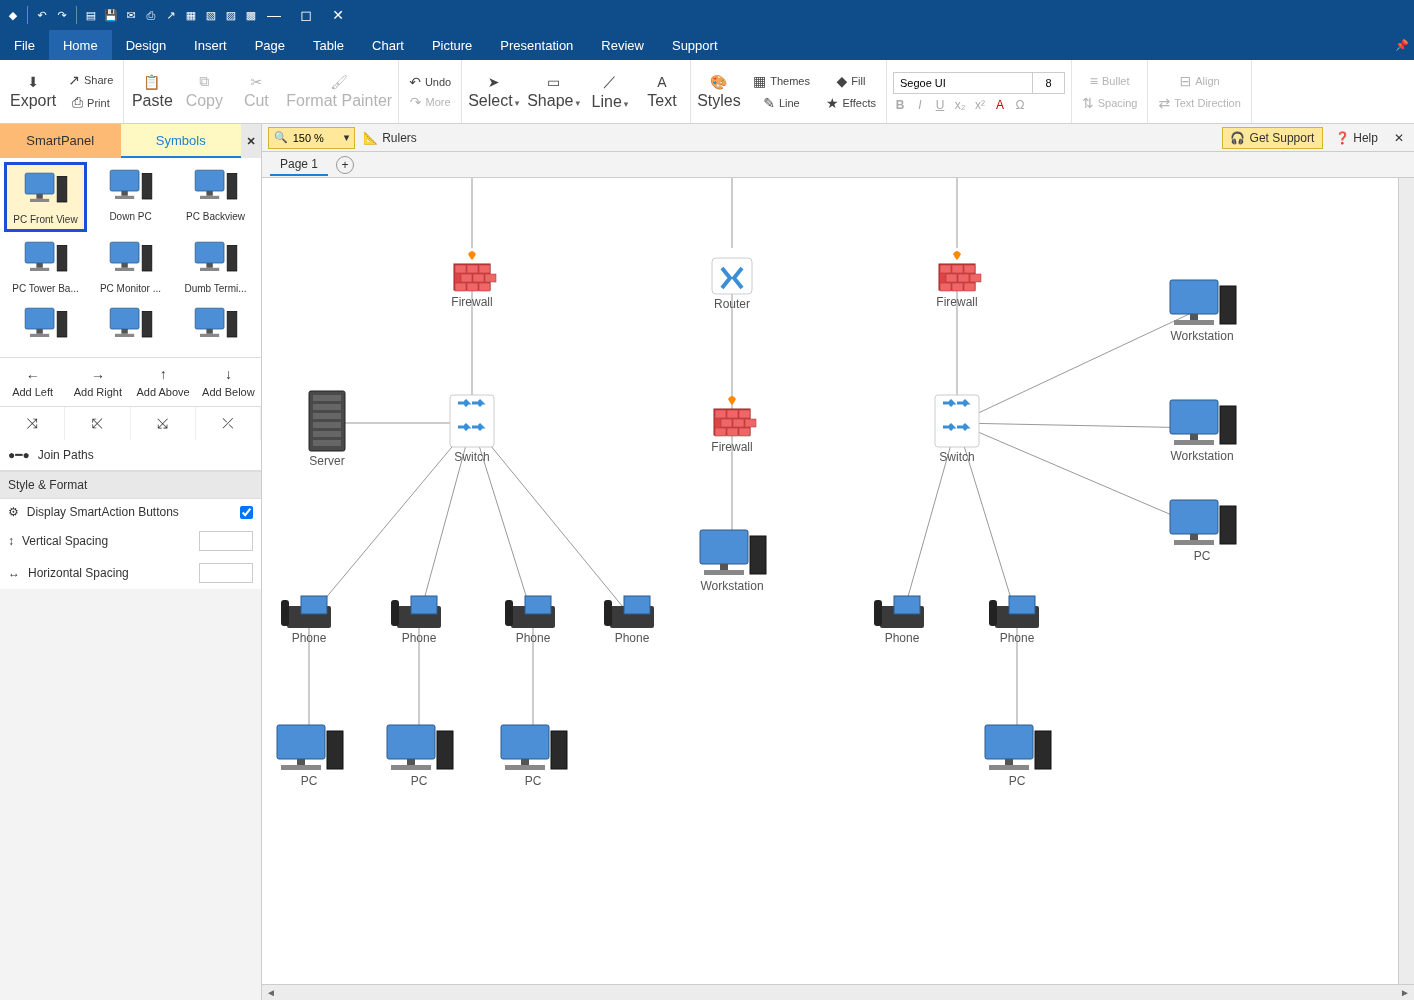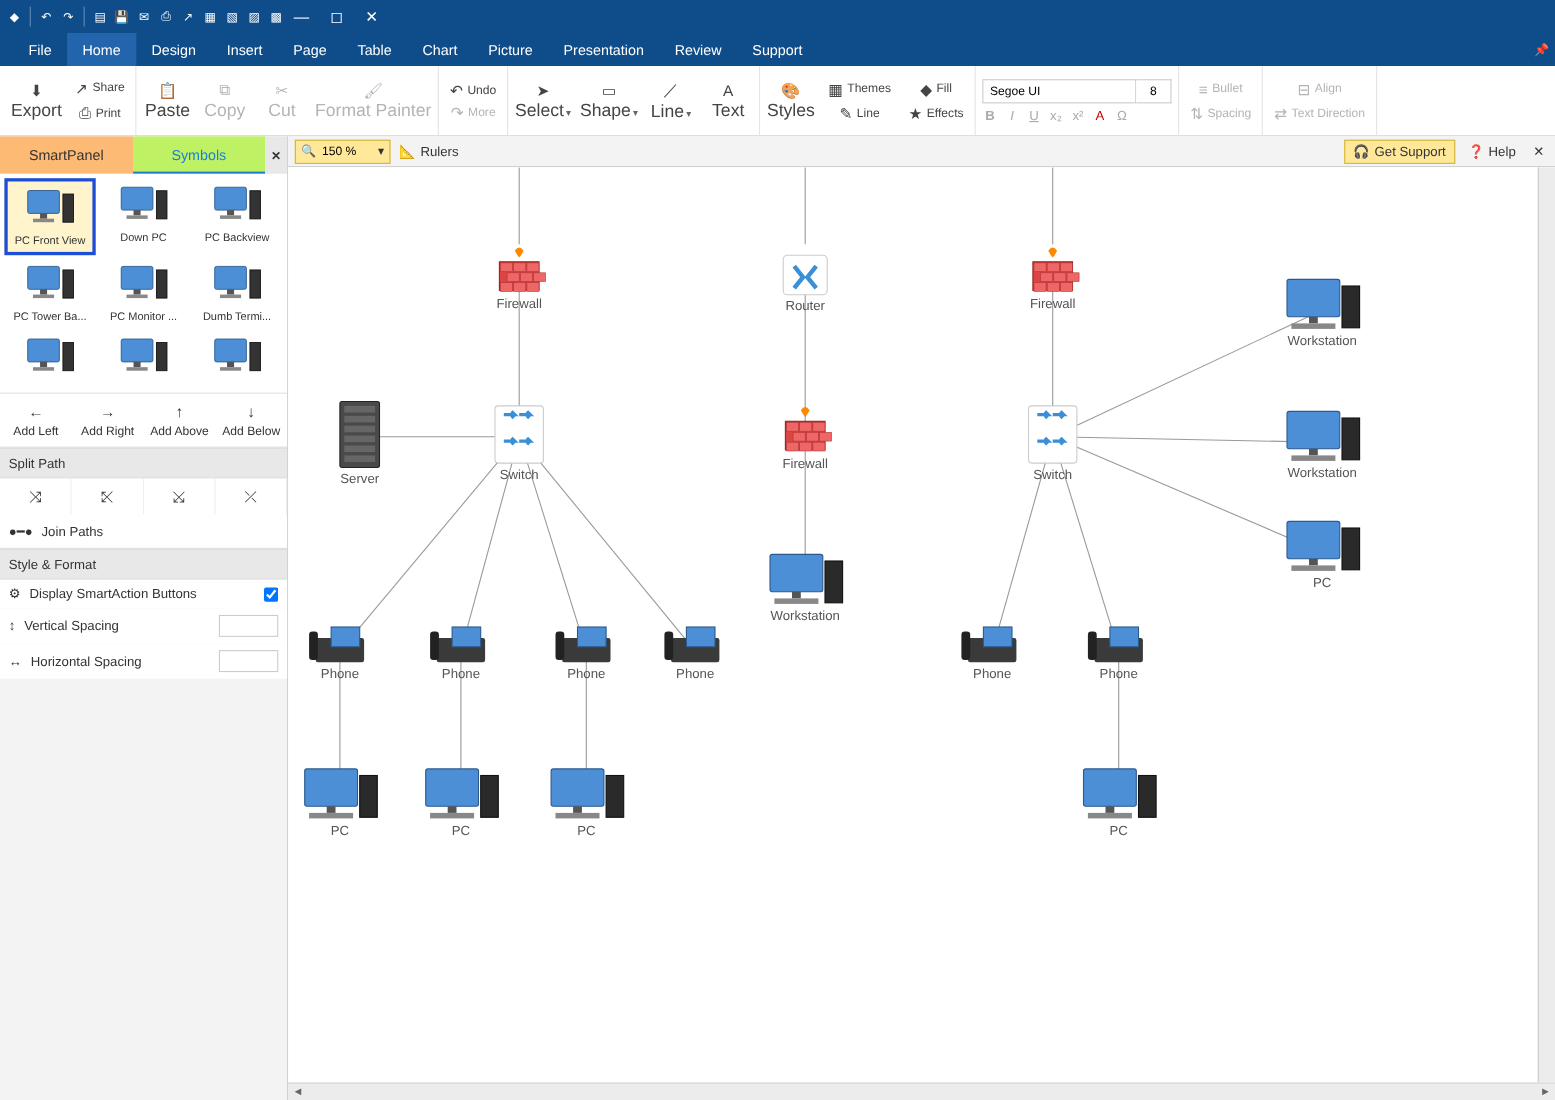--- a/index.html
+++ b/index.html
@@ -4,21 +4,21 @@
 <style>
 * { box-sizing: border-box; margin: 0; padding: 0; }
 body { font-family: "Segoe UI", Tahoma, sans-serif; font-size: 11px; color: #333; background: #fff; overflow: hidden; }
 .titlebar { height: 30px; background: #0f4d8a; color: #fff; display: flex; align-items: center; padding: 0 4px; }
 .titlebar .qat { display: flex; gap: 2px; align-items: center; }
 .titlebar .qat-btn { width: 18px; height: 18px; display: flex; align-items: center; justify-content: center; cursor: pointer; color: #fff; }
 .titlebar .qat-sep { width: 1px; height: 18px; background: rgba(255,255,255,.35); margin: 0 3px; }
 .titlebar .title { flex: 1; text-align: center; font-size: 12px; }
 .titlebar .wincontrols { display: flex; gap: 4px; }
 .titlebar .wincontrols span { width: 28px; text-align: center; cursor: pointer; font-size: 14px; }
-.menubar { height: 30px; background: #0f4d8a; display: flex; align-items: stretch; padding-left: 12px; }
+.menubar { height: 30px; background: #0f4d8a; display: flex; align-items: stretch; }
 .menubar .tab { padding: 0 14px; color: #fff; font-size: 13px; display: flex; align-items: center; cursor: pointer; }
 .menubar .tab.active { background: #2265ad; }
 .menubar .spacer { flex: 1; }
 .menubar .pin { width: 24px; color: #fff; display: flex; align-items: center; justify-content: center; cursor: pointer; }
 .ribbon { height: 64px; background: #fff; border-bottom: 1px solid #d0d0d0; display: flex; align-items: stretch; padding: 0 4px; }
 .rgroup { display: flex; flex-direction: column; justify-content: center; padding: 0 6px; border-right: 1px solid #e4e4e4; }
 .rgroup.row { flex-direction: row; align-items: center; gap: 8px; }
 .rbtn { display: flex; flex-direction: column; align-items: center; justify-content: center; gap: 2px; min-width: 44px; cursor: pointer; color: #444; }
 .rbtn.h { flex-direction: row; gap: 4px; min-width: 0; padding: 2px 4px; font-size: 11px; }
 .rbtn.disabled { color: #b4b4b4; }
@@ -29,21 +29,21 @@
 .fontbox { display: flex; }
 .fontbox input { height: 22px; border: 1px solid #ccc; padding: 0 6px; font-size: 11px; }
 .fontname { width: 140px; }
 .fontsize { width: 32px; text-align: center; border-left: none !important; }
 .fmtrow { display: flex; gap: 6px; color: #aaa; font-size: 12px; padding-top: 4px; }
 .fmtrow span { cursor: pointer; min-width: 14px; text-align: center; }
 .workarea { display: flex; height: calc(100vh - 124px); }
 .leftpanel { width: 262px; background: #f3f3f3; border-right: 1px solid #ccc; display: flex; flex-direction: column; }
 .paneltabs { height: 34px; display: flex; }
 .paneltabs .ptab { flex: 1; display: flex; align-items: center; justify-content: center; font-size: 13px; cursor: pointer; border-bottom: 2px solid transparent; background:#fdba74; }
-.paneltabs .ptab.active { background: #bef264; color: #1b7fd4; border-bottom-color: #1b7fd4; }
+.paneltabs .ptab.active { background: #fef9c3; color: #1b7fd4; border-bottom-color: #1b7fd4; }
 .paneltabs .close { width: 20px; display: flex; align-items: center; justify-content: center; font-weight: bold; cursor: pointer; background:#e8e8e8; }
 .sectionhdr { height: 26px; background: #dcdcdc; display: flex; align-items: center; padding: 0 8px; font-size: 12px; color: #333; }
 .sectionhdr .more { margin-left: auto; background: #9f9f9f; color: #fff; font-size: 11px; padding: 3px 10px; cursor: pointer; }
 .symgrid { display: grid; grid-template-columns: repeat(3, 1fr); gap: 2px; padding: 4px; overflow-y: auto; max-height: 200px; background:#fff; border-bottom:1px solid #ddd;}
 .symitem { display: flex; flex-direction: column; align-items: center; gap: 3px; padding: 4px 2px; cursor: pointer; font-size: 10px; text-align: center; }
 .symitem.sel { background: #fff4cc; border: 3px solid #1d4ed8; }
 .symthumb { width: 48px; height: 42px; display: flex; align-items: center; justify-content: center; }
 .addrow { display: grid; grid-template-columns: repeat(4, 1fr); text-align: center; border-bottom: 1px solid #ddd; background:#fff;}
 .addrow div { padding: 8px 2px; cursor: pointer; font-size: 11px; }
 .addrow .ic { display: block; font-size: 14px; margin-bottom: 4px; }
@@ -353,21 +353,20 @@
           </div>
           <span></span>
         </div>
       </div>
     <div class="addrow">
       <div><span class="ic">←</span><span>Add Left</span></div>
       <div><span class="ic">→</span><span>Add Right</span></div>
       <div><span class="ic">↑</span><span>Add Above</span></div>
       <div><span class="ic">↓</span><span>Add Below</span></div>
     </div>
-    <div class="subhdr">Split Path</div>
     <div class="splitrow">
       <div>⤨</div>
       <div>⤪</div>
       <div>⤩</div>
       <div>⤫</div>
     </div>
     <div class="joinrow">
         <span>●━●</span>
         <span>Join Paths</span>
       </div>
@@ -402,20 +401,24 @@
         </div>
       <div class="supportbtn">
           <span>🎧</span>
           <span>Get Support</span>
         </div>
       <div class="helpbtn">
           <span>❓</span>
           <span>Help</span>
         </div>
       <div class="helpbtn">✕</div>
+    </div>
+    <div class="pagetabs">
+      <div class="ptab">Page 1</div>
+      <div class="addpage">+</div>
     </div>
     <div class="canvas">
       <svg id="diagram-svg">
           <line x1="210" y1="0" x2="210" y2="70" stroke="#999" stroke-width="1"></line>
           <line x1="470" y1="0" x2="470" y2="70" stroke="#999" stroke-width="1"></line>
           <line x1="695" y1="0" x2="695" y2="70" stroke="#999" stroke-width="1"></line>
           <line x1="210" y1="100" x2="210" y2="245" stroke="#999" stroke-width="1"></line>
           <line x1="470" y1="100" x2="470" y2="245" stroke="#999" stroke-width="1"></line>
           <line x1="695" y1="100" x2="695" y2="245" stroke="#999" stroke-width="1"></line>
           <line x1="65" y1="245" x2="210" y2="245" stroke="#999" stroke-width="1"></line>

